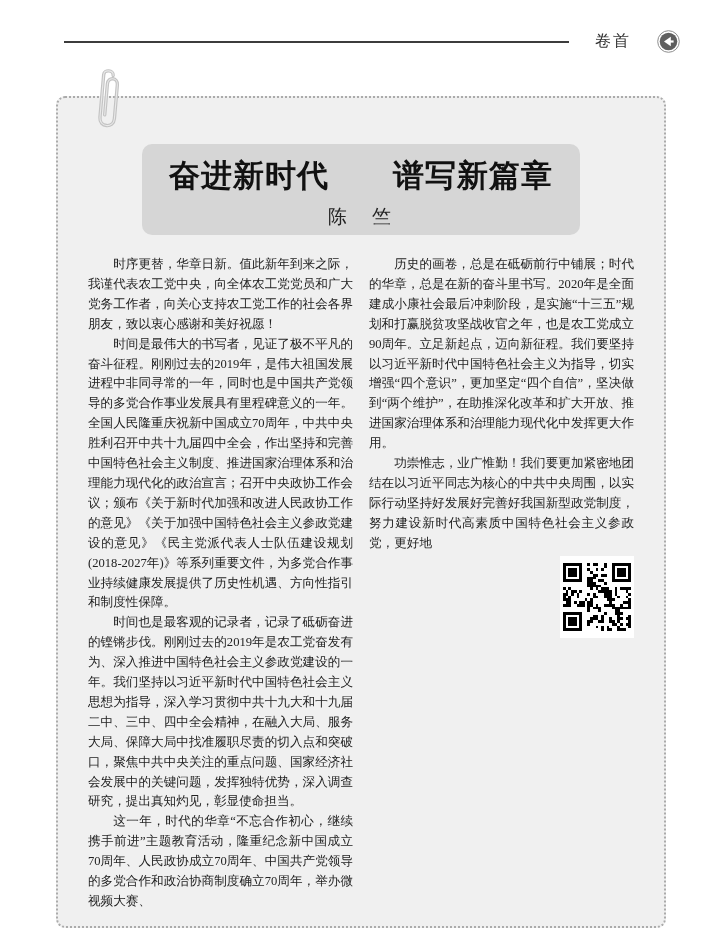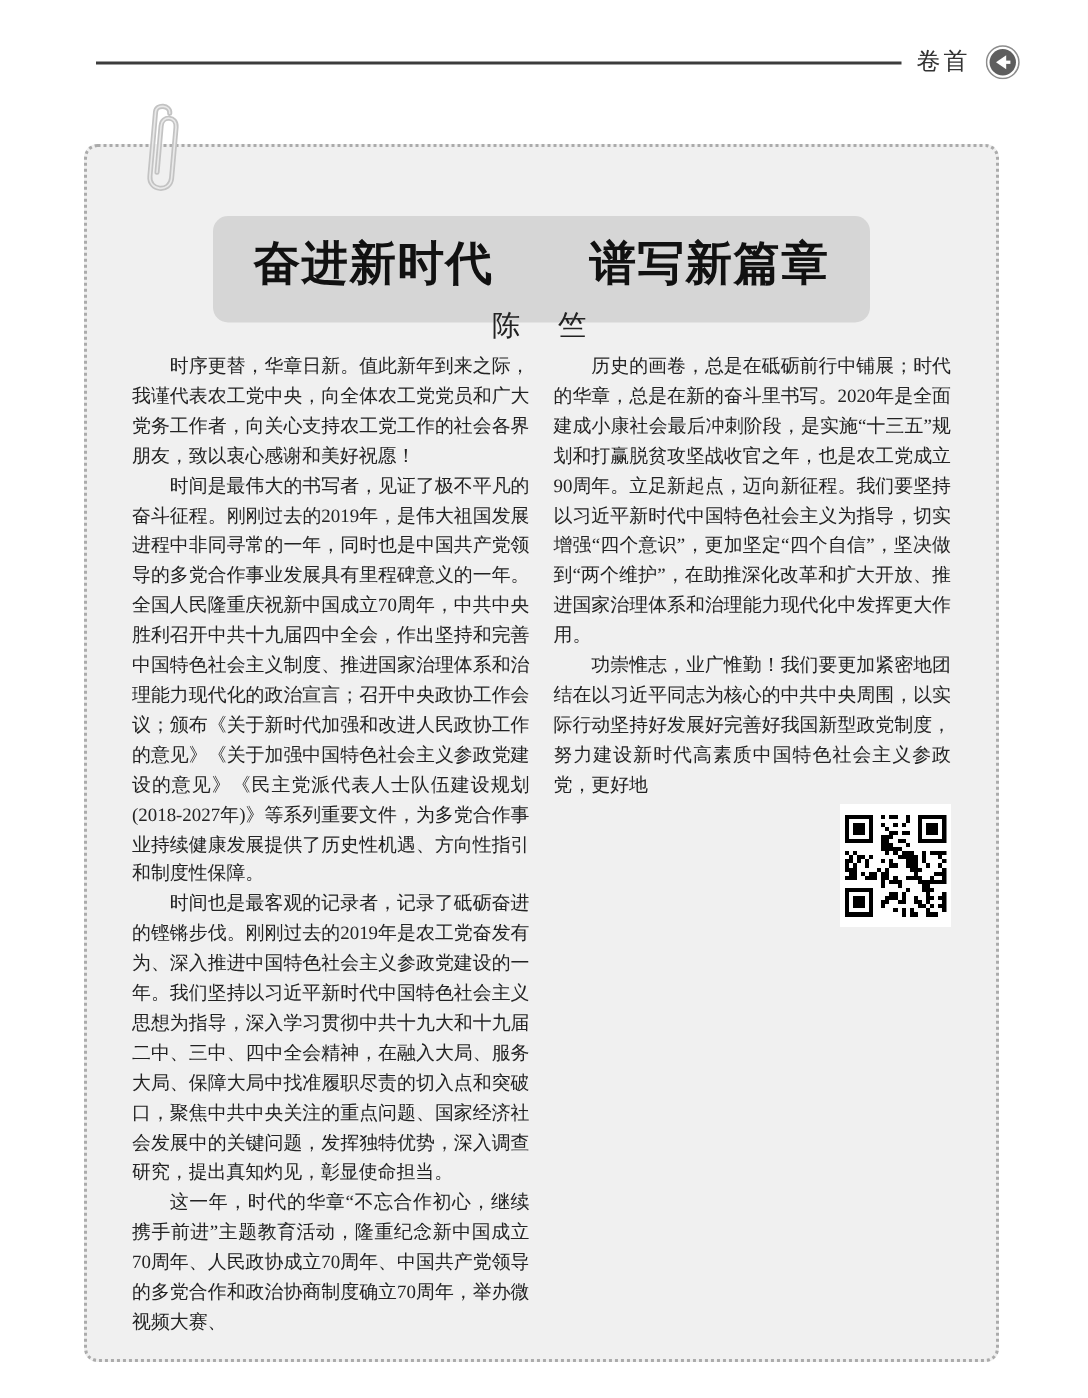--- a/index.html
+++ b/index.html
@@ -1,30 +1,30 @@
 <!DOCTYPE html>
 <html><head>
 <meta charset="utf-8">
 <style>
   html,body{margin:0;padding:0;background:#ffffff;}
   .page{position:relative;width:725px;height:932px;background:#ffffff;overflow:hidden;
         font-family:"Liberation Serif", serif;}
   
   .runhead{position:absolute;left:64px;top:28px;width:616px;height:26px;
-           display:flex;align-items:center;gap:10px;}
+           display:flex;align-items:center;gap:26px;}
   .runhead .rule{flex:1;border-top:2px solid #3c3c3c;height:0;margin-top:2px;}
   .runhead .label{font-size:16px;color:#333;letter-spacing:2px;white-space:nowrap;}
   .runhead .icon{width:23px;height:23px;display:block;}
   
   .card{position:absolute;left:56px;top:96px;width:610px;min-height:762px;
         box-sizing:border-box;background:#f0f0f0;border:2px dotted #ababab;
         border-radius:9px;padding-bottom:14px;}
   .paperclip{position:absolute;left:92px;top:66px;z-index:3;transform:rotate(5deg);}
   
-  .title-panel{margin:46px auto 0 auto;width:438px;height:71px;background:#d6d6d6;
+  .title-panel{margin:46px auto 0 auto;width:438px;height:91px;background:#d6d6d6;
                border-radius:10px;text-align:center;box-sizing:border-box;padding-top:13px;}
   .title-panel .title{font-size:31px;font-weight:bold;color:#111;letter-spacing:1px;line-height:1.25;}
   .title-panel .author{font-size:19px;color:#222;margin-top:8px;letter-spacing:3px;}
   
   .columns{display:flex;gap:16px;margin:20px 30px 0 30px;}
   .col{flex:1;min-width:0;font-size:12.6px;line-height:19.9px;color:#222;
        text-align:justify;}
   .col p{margin:0;}
   .col p.ind{text-indent:2em;}
   

